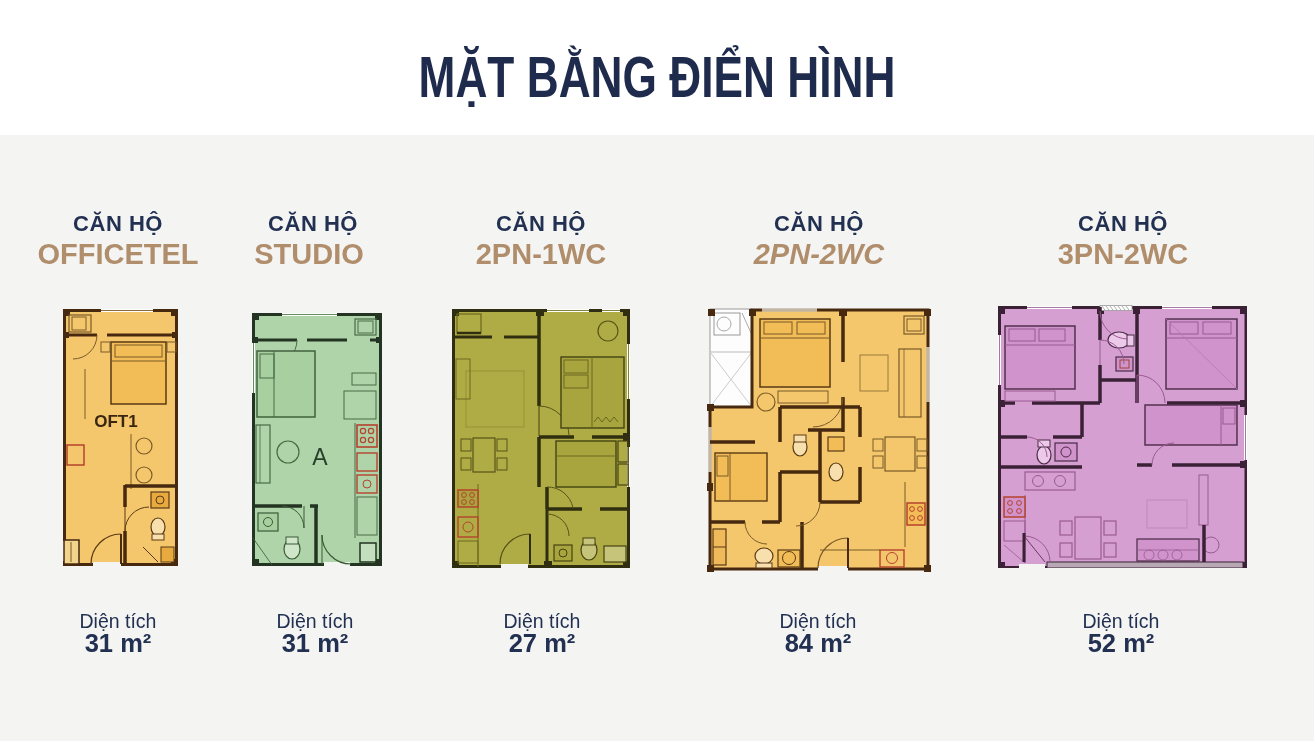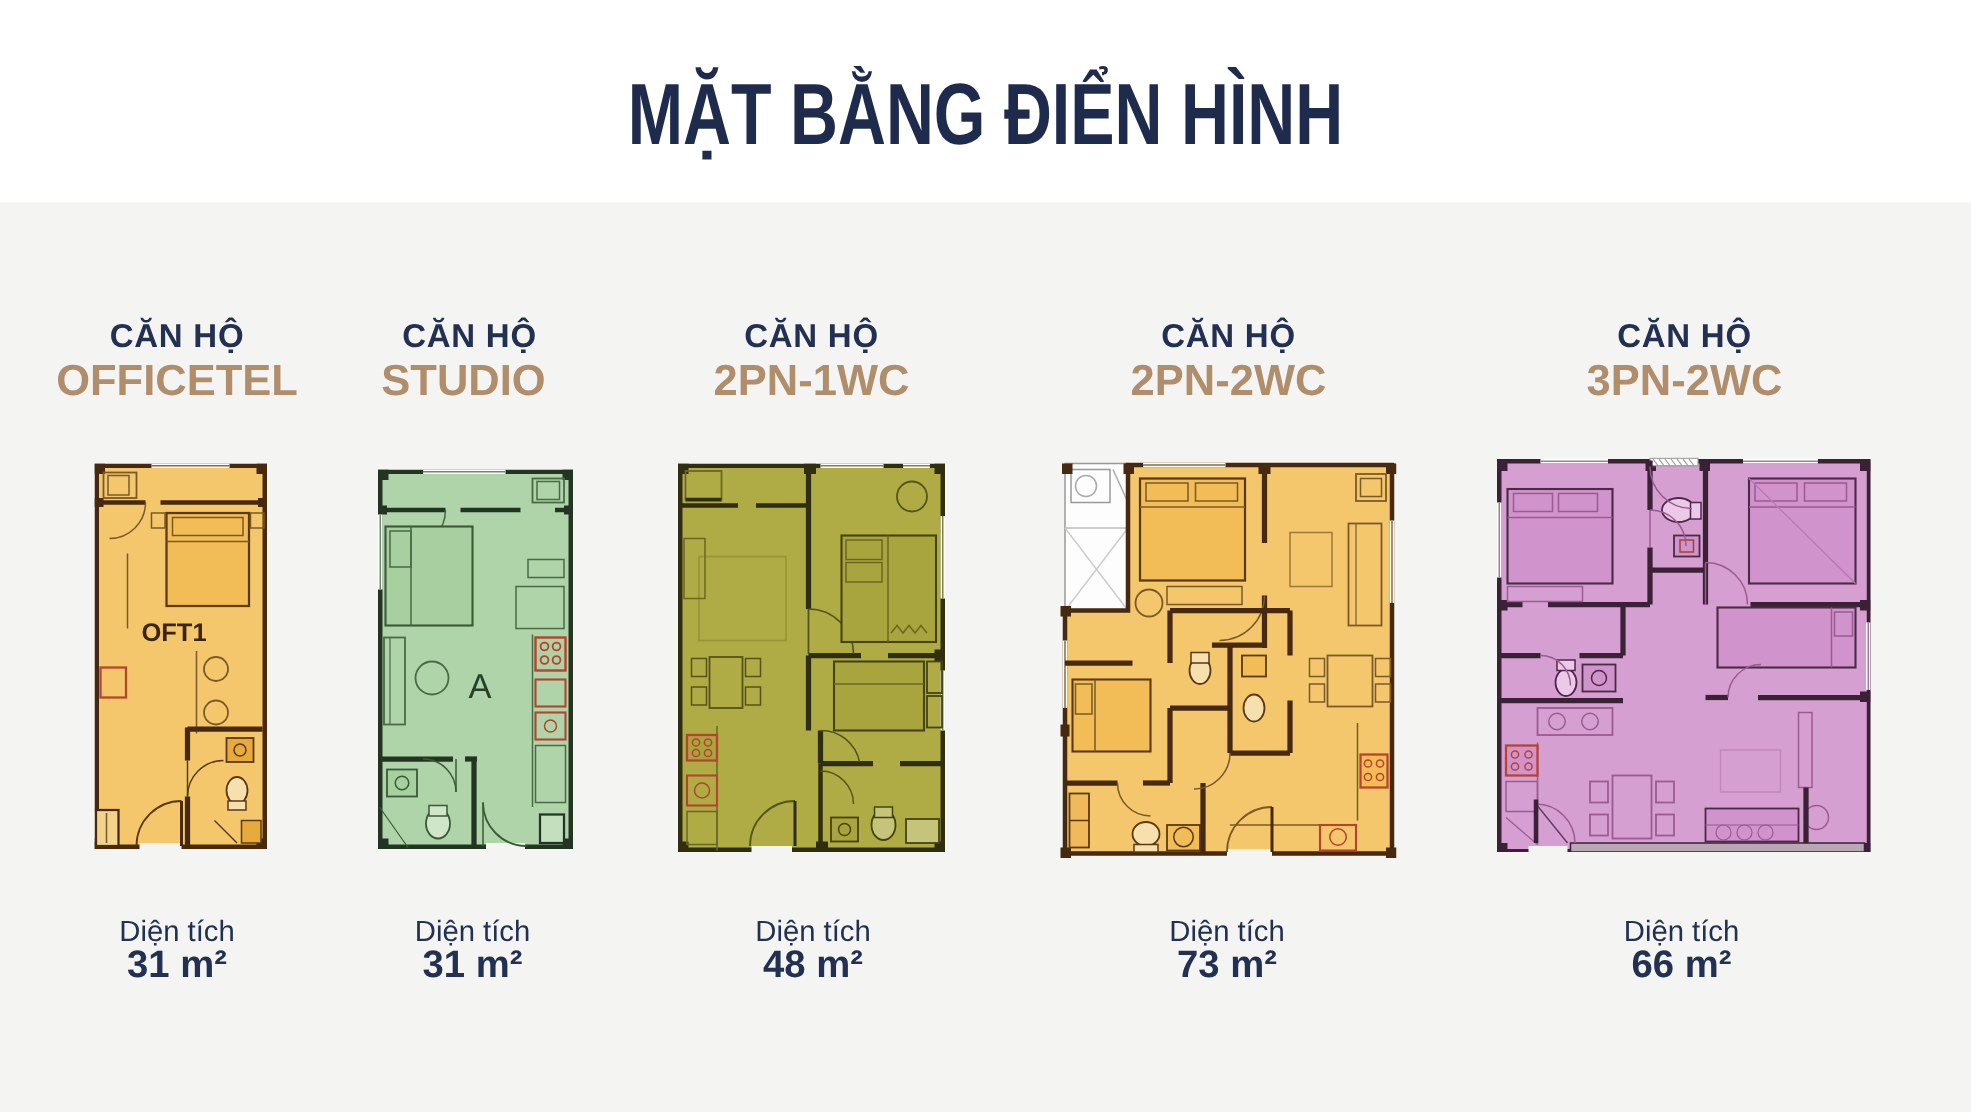--- a/index.html
+++ b/index.html
@@ -17,34 +17,34 @@
 <div class="band"></div>
 <div class="title">MẶT BẰNG ĐIỂN HÌNH</div>
 
 <div class="canho" style="left:-2px;">CĂN HỘ</div>
 <div class="aptname" style="left:-2px;">OFFICETEL</div>
 <div class="canho" style="left:193px;">CĂN HỘ</div>
 <div class="aptname" style="left:189px;">STUDIO</div>
 <div class="canho" style="left:421px;">CĂN HỘ</div>
 <div class="aptname" style="left:421px;">2PN-1WC</div>
 <div class="canho" style="left:699px;">CĂN HỘ</div>
-<div class="aptname" style="left:699px;">2PN-2WC</div>
+<div class="aptname" style="left:699px;font-style:italic;">2PN-2WC</div>
 <div class="canho" style="left:1003px;">CĂN HỘ</div>
 <div class="aptname" style="left:1003px;">3PN-2WC</div>
 
 <div class="dt" style="left:-2px;">Diện tích</div>
 <div class="sq" style="left:-2px;">31 m²</div>
 <div class="dt" style="left:195px;">Diện tích</div>
 <div class="sq" style="left:195px;">31 m²</div>
 <div class="dt" style="left:422px;">Diện tích</div>
-<div class="sq" style="left:422px;">48 m²</div>
+<div class="sq" style="left:422px;">27 m²</div>
 <div class="dt" style="left:698px;">Diện tích</div>
-<div class="sq" style="left:698px;">73 m²</div>
+<div class="sq" style="left:698px;">84 m²</div>
 <div class="dt" style="left:1001px;">Diện tích</div>
-<div class="sq" style="left:1001px;">66 m²</div>
+<div class="sq" style="left:1001px;">52 m²</div>
 
 <svg style="left:63px;top:309px;" width="115" height="257" viewBox="0 0 115 257">
 <g>
 <rect x="1" y="1" width="113" height="255" fill="#f5c76d"></rect>
 
 <rect x="0" y="0" width="7" height="7" fill="#46290f"></rect>
       <rect x="108" y="0" width="7" height="7" fill="#46290f"></rect>
 <rect x="0" y="250" width="7" height="7" fill="#46290f"></rect>
       <rect x="108" y="250" width="7" height="7" fill="#46290f"></rect>
 <rect x="0" y="23" width="6" height="6" fill="#46290f"></rect>

